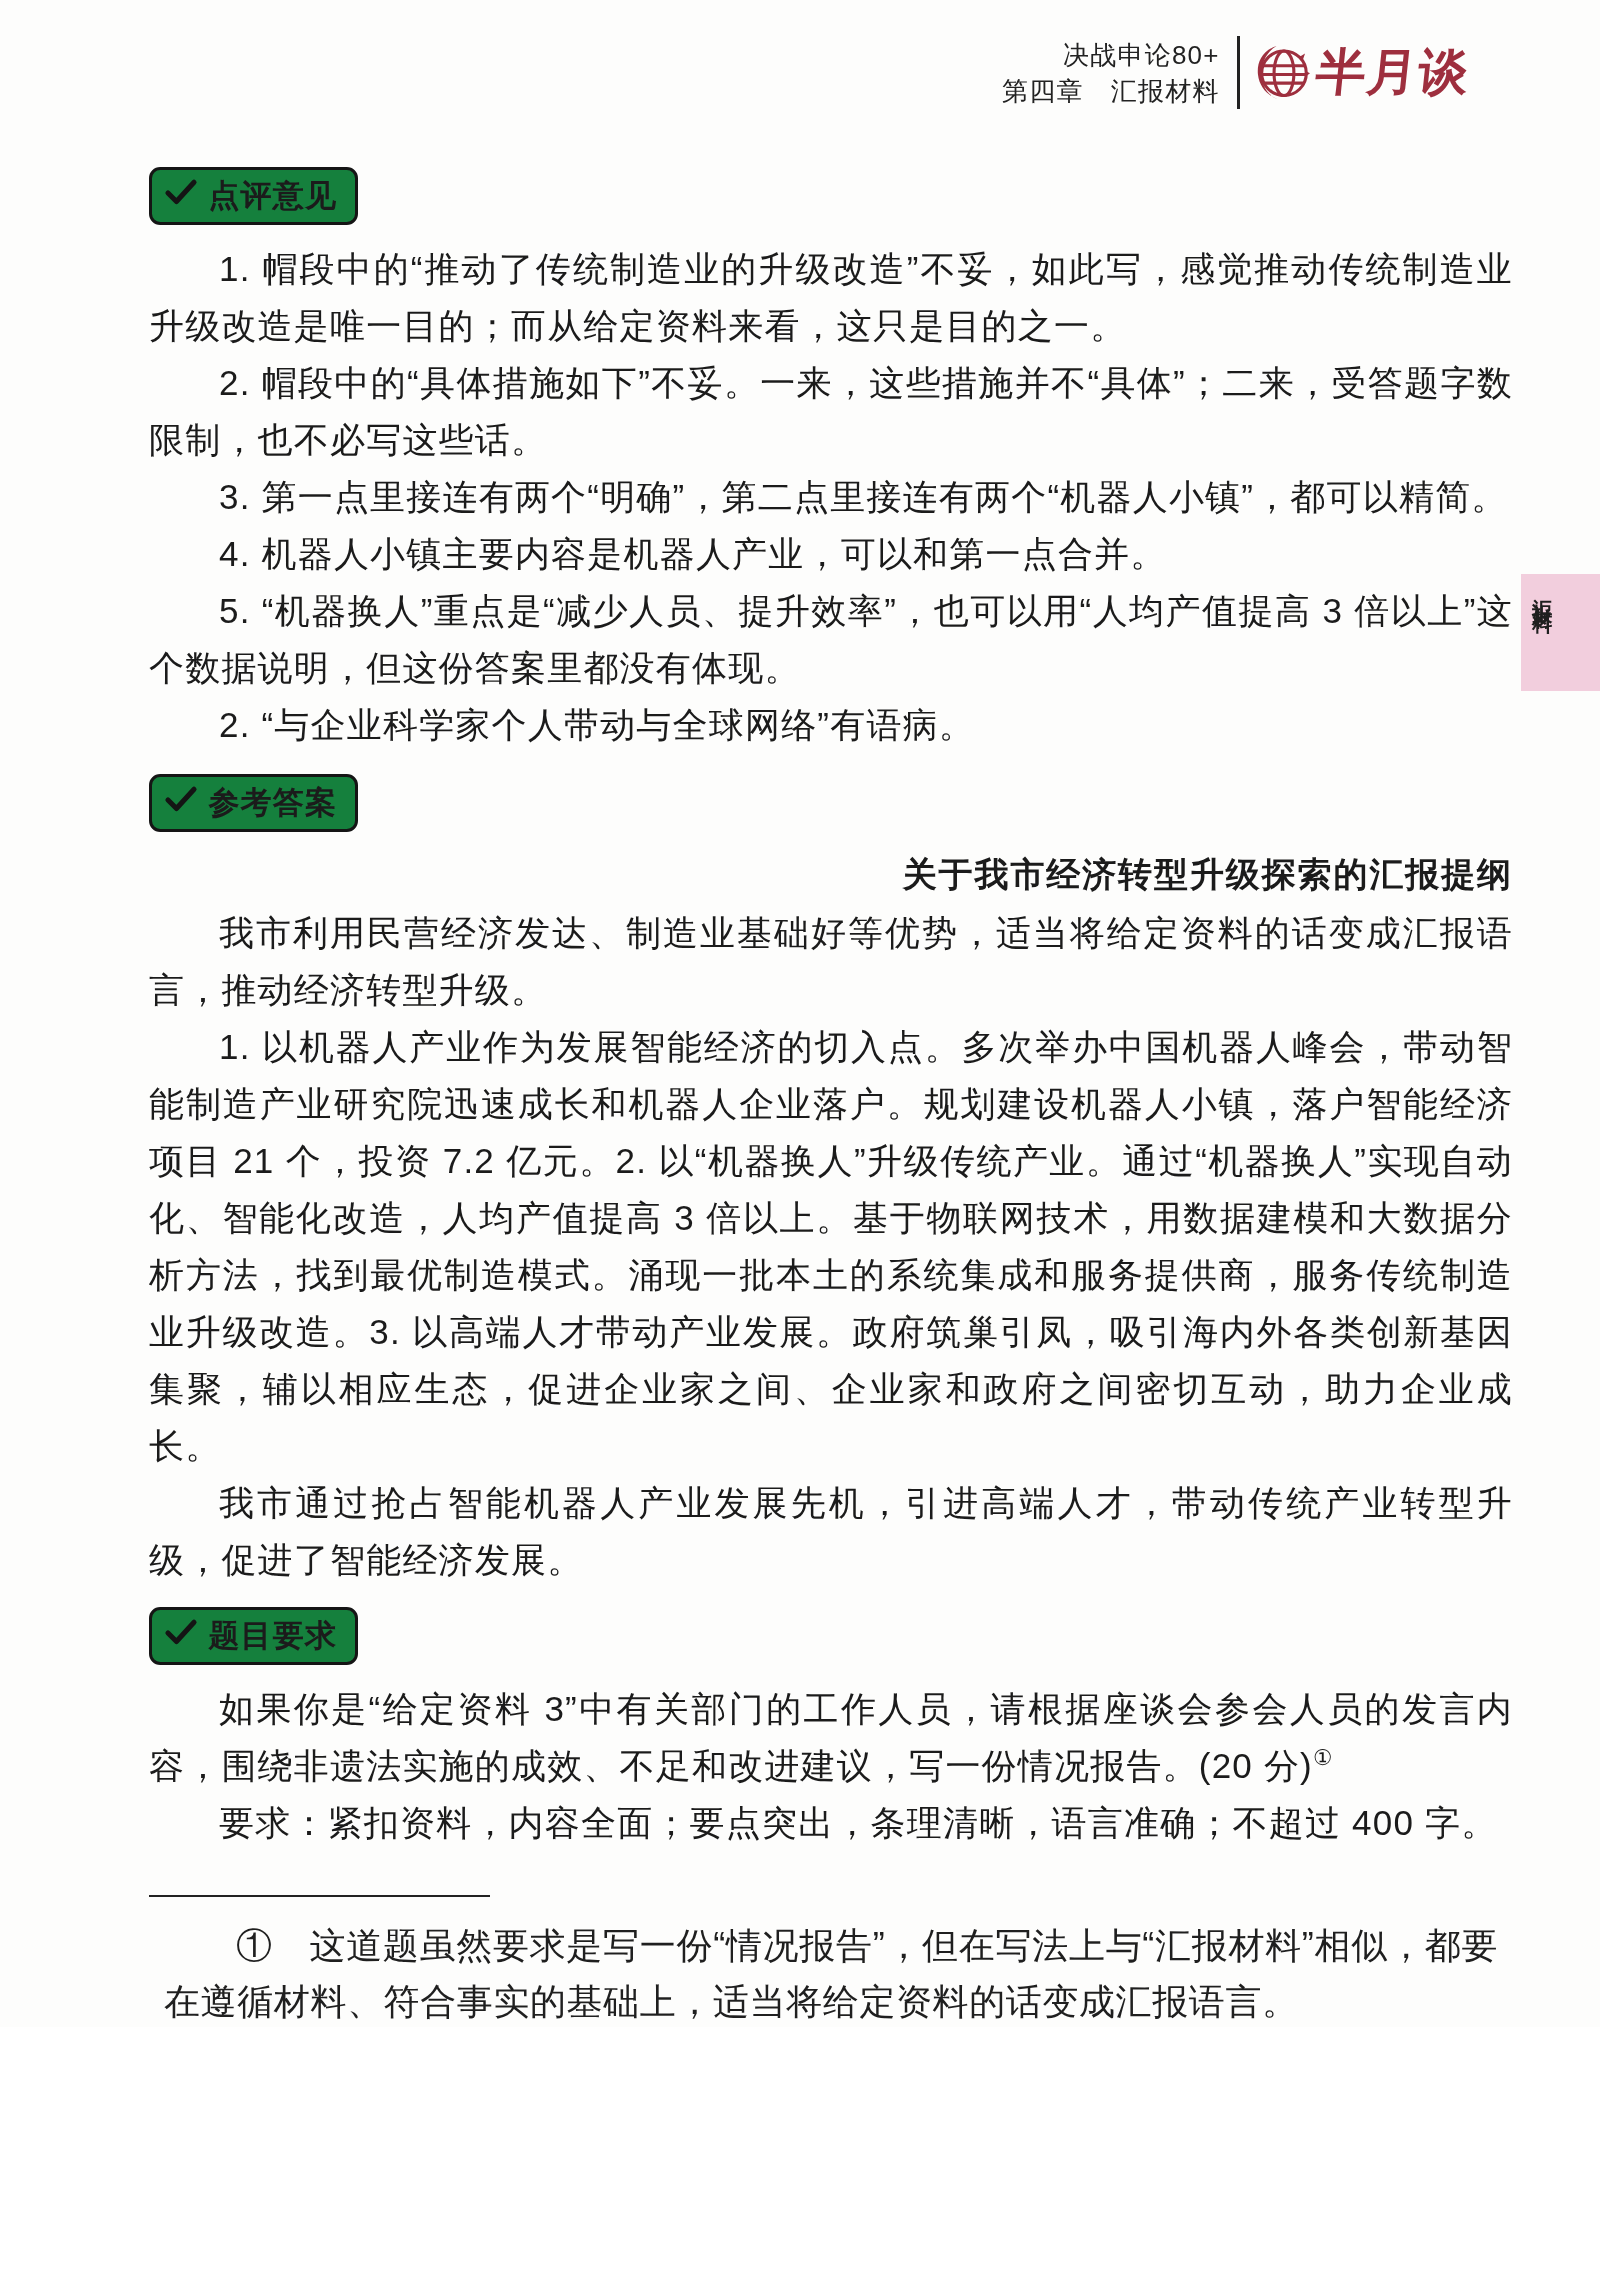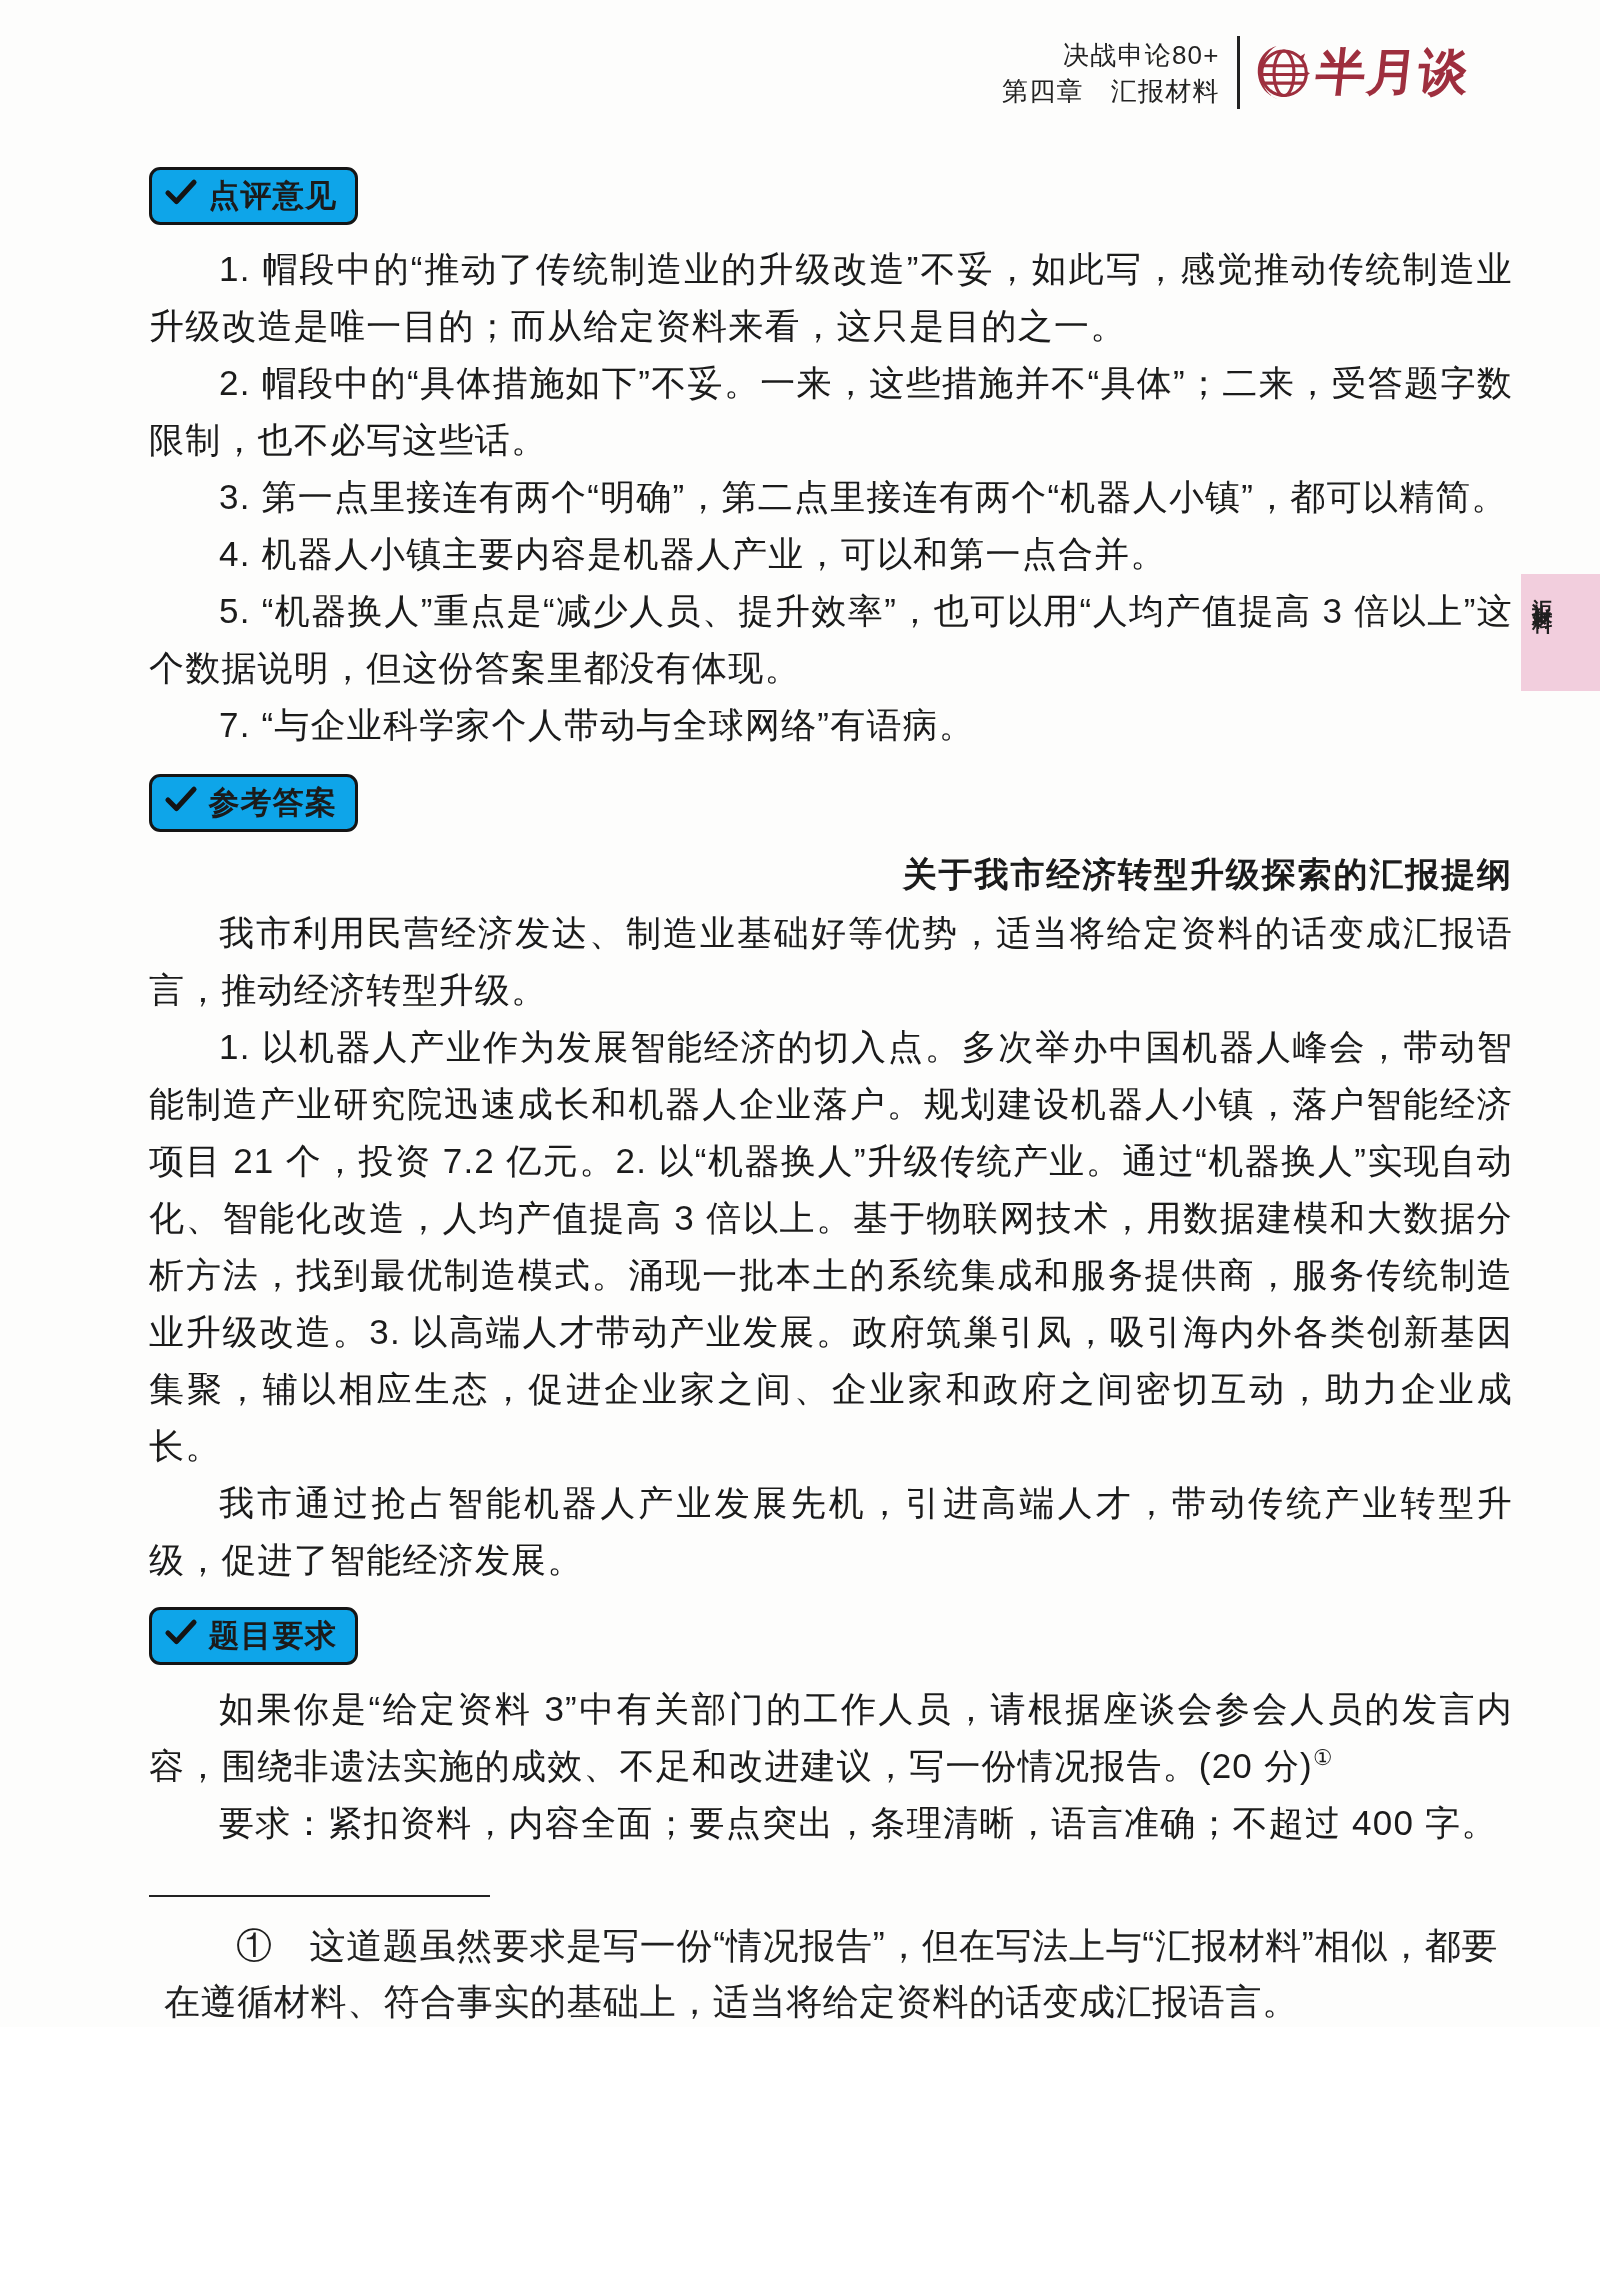--- a/index.html
+++ b/index.html
@@ -31,21 +31,21 @@
   }
 
   
   .content { position:absolute; left:149px; right:88px; top:0; }
 
   .badge {
     display:inline-flex; align-items:center; gap:10px;
     border:3.1px solid #151515; border-radius:11.2px;
     padding:5px 17.4px 5px 12.4px;
     font-size:31px; font-weight:bold; letter-spacing:1.2px;
-    background:#0ea5e9;
+    background:#15803d;
   }
   .badge svg { width:34px; height:29px; }
   .badge-review { margin-top:167px; }
   .badge-answer { margin-top:21px; }
   .badge-req { margin-top:18.7px; }
 
   .para {
     margin:0; font-size:35px; line-height:57px;
     text-align:justify; text-indent:2em; letter-spacing:1.2px;
   }
@@ -119,21 +119,21 @@
         </span>
         <span>点评意见</span>
       </div>
     </div>
 
     <p class="para first-after-badge">1. 帽段中的“推动了传统制造业的升级改造”不妥，如此写，感觉推动传统制造业升级改造是唯一目的；而从给定资料来看，这只是目的之一。</p>
     <p class="para">2. 帽段中的“具体措施如下”不妥。一来，这些措施并不“具体”；二来，受答题字数限制，也不必写这些话。</p>
     <p class="para">3. 第一点里接连有两个“明确”，第二点里接连有两个“机器人小镇”，都可以精简。</p>
     <p class="para">4. 机器人小镇主要内容是机器人产业，可以和第一点合并。</p>
     <p class="para">5. “机器换人”重点是“减少人员、提升效率”，也可以用“人均产值提高 3 倍以上”这个数据说明，但这份答案里都没有体现。</p>
-    <p class="para">7. “与企业科学家个人带动与全球网络”有语病。</p>
+    <p class="para">2. “与企业科学家个人带动与全球网络”有语病。</p>
 
     <div>
       <div class="badge badge-answer">
         <span>
           <svg viewBox="0 0 60 50">
               <path d="M7 26 L22 41 L53 7" fill="none" stroke="#141414" stroke-width="9" stroke-linecap="round" stroke-linejoin="round"></path>
             </svg>
         </span>
         <span>参考答案</span>
       </div>

